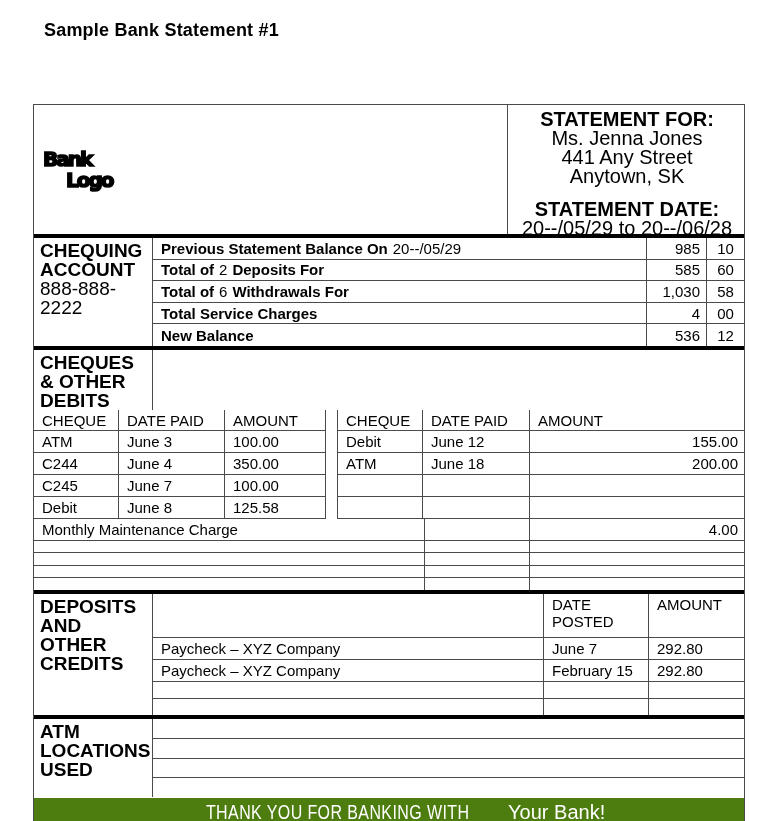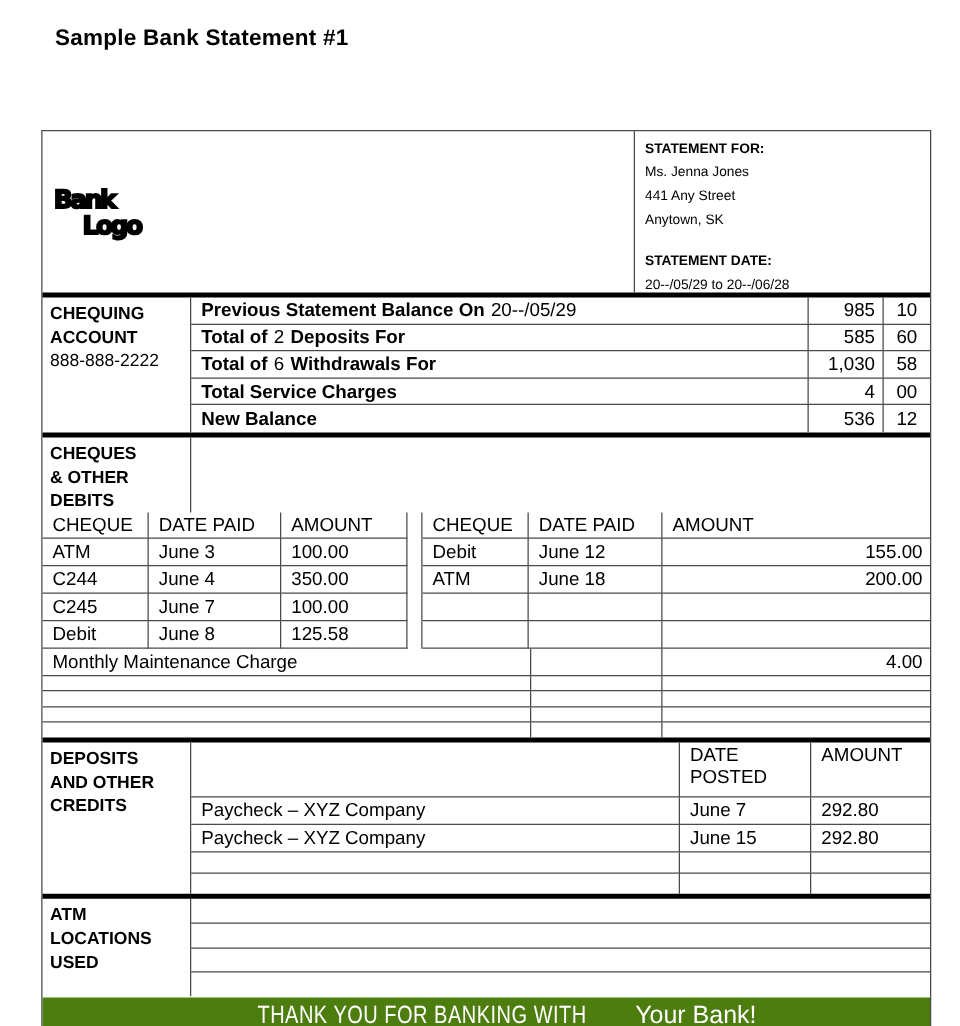--- a/index.html
+++ b/index.html
@@ -27,27 +27,27 @@
   
   .hdr{display:flex;height:129px;}
   .hdr-logo{width:474px;border-right:1px solid var(--line);box-sizing:border-box;position:relative;}
   .logo{
     position:absolute;left:9px;top:44px;
     font-family:"DejaVu Sans",sans-serif;font-weight:bold;font-size:20px;
     letter-spacing:-2px;line-height:21px;
     -webkit-text-stroke:1.6px #000;
   }
   .logo .l2{margin-left:23px;display:block;}
-  .hdr-info{flex:1;padding:5px 6px 0 8px;font-size:11px;line-height:19px;box-sizing:border-box;}
+  .hdr-info{flex:1;padding:5px 6px 0 8px;font-size:20px;line-height:19px;box-sizing:border-box;text-align:center;}
   .hdr-info .gap-top{margin-top:14px;}
   
   .sect{display:flex;box-sizing:border-box;}
   .sect-label{
     width:119px;border-right:1px solid var(--line);box-sizing:border-box;
-    padding:3px 4px 0 6px;font-size:14px;line-height:19px;
+    padding:3px 4px 0 6px;font-size:19px;line-height:19px;
   }
   .sect-label .acct{font-weight:normal;}
   .sect-body{flex:1;display:flex;flex-direction:column;min-width:0;}
   
   .cell{box-sizing:border-box;padding:0 6px 0 8px;font-size:15px;display:flex;align-items:center;overflow:hidden;white-space:nowrap;}
   .br{border-right:1px solid var(--line);}
   .bb{border-bottom:1px solid var(--line);}
   .num-r{justify-content:flex-end;padding-right:6px;}
   .num-c{justify-content:center;padding:0;}
   
@@ -273,21 +273,21 @@
 POSTED</div>
         <div class="cell m-amt bb">AMOUNT</div>
       </div>
       <div class="mono-row">
         <div class="cell m-desc br bb">Paycheck – XYZ Company</div>
         <div class="cell m-date br bb">June 7</div>
         <div class="cell m-amt bb">292.80</div>
       </div>
       <div class="mono-row">
         <div class="cell m-desc br bb">Paycheck – XYZ Company</div>
-        <div class="cell m-date br bb">June 15</div>
+        <div class="cell m-date br bb">February 15</div>
         <div class="cell m-amt bb">292.80</div>
       </div>
       <div class="fill">
         <div class="mono-row">
           <div class="cell m-desc br bb"></div>
           <div class="cell m-date br bb"></div>
           <div class="cell m-amt bb"></div>
         </div>
         <div class="mono-row">
           <div class="cell m-desc br"></div>

